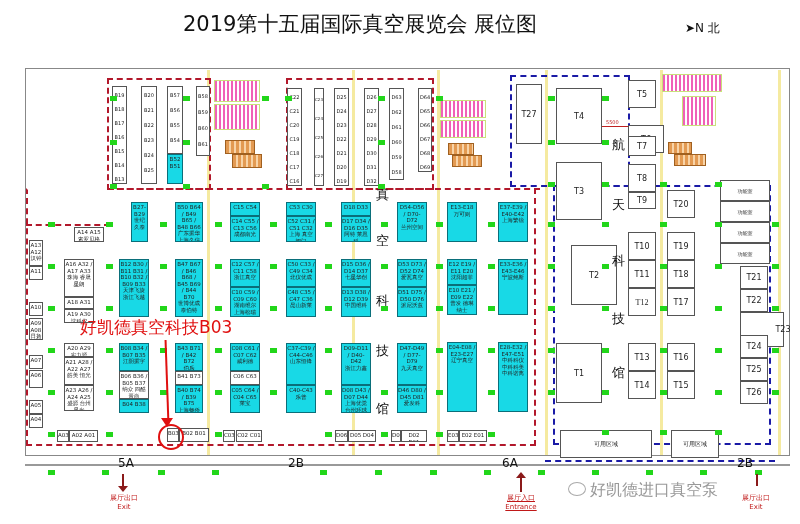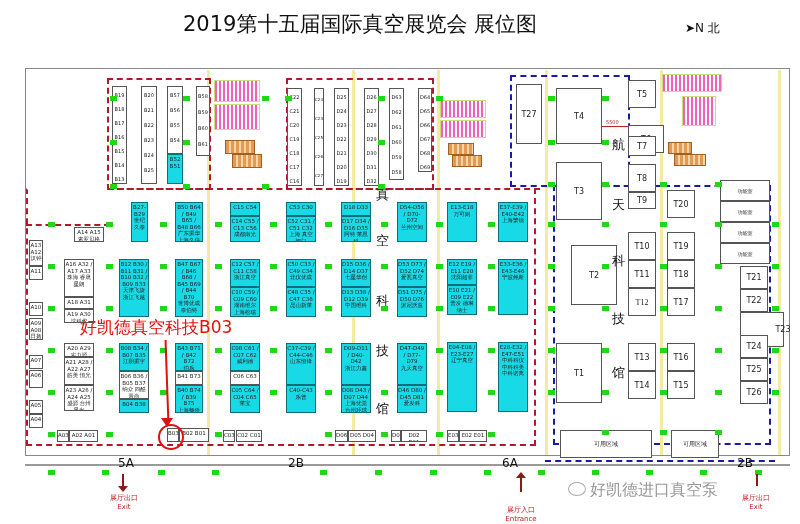--- a/index.html
+++ b/index.html
@@ -581,21 +581,21 @@
 <div class="abs" style="left:158px;top:424px;width:26px;height:26px;border:2px solid #e01010;border-radius:50%;"></div>
 
 <div class="arrow" style="left:122px;top:474px;height:16px;"></div>
 <div class="abs" style="left:118px;top:486px;width:0;height:0;border-left:5px solid transparent;border-right:5px solid transparent;border-top:6px solid #8b1a1a;"></div>
 <div class="exit" style="left:104px;top:494px;width:40px;">
   <div>展厅出口</div>
   <div>Exit</div>
 </div>
 <div class="arrow" style="left:520px;top:476px;height:16px;"></div>
 <div class="abs" style="left:516px;top:472px;width:0;height:0;border-left:5px solid transparent;border-right:5px solid transparent;border-bottom:6px solid #8b1a1a;"></div>
-<div class="exit" style="left:498px;top:506px;width:46px;">
+<div class="exit" style="left:498px;top:494px;width:46px;text-decoration:underline;">
   <div>展厅入口</div>
   <div>Entrance</div>
 </div>
 <div class="arrow" style="left:756px;top:474px;height:12px;"></div>
 <div class="exit" style="left:736px;top:494px;width:40px;">
   <div>展厅出口</div>
   <div>Exit</div>
 </div>
 
 <div class="abs" style="left:568px;top:482px;width:18px;height:14px;border:1px solid #aaa;border-radius:50%;"></div>

